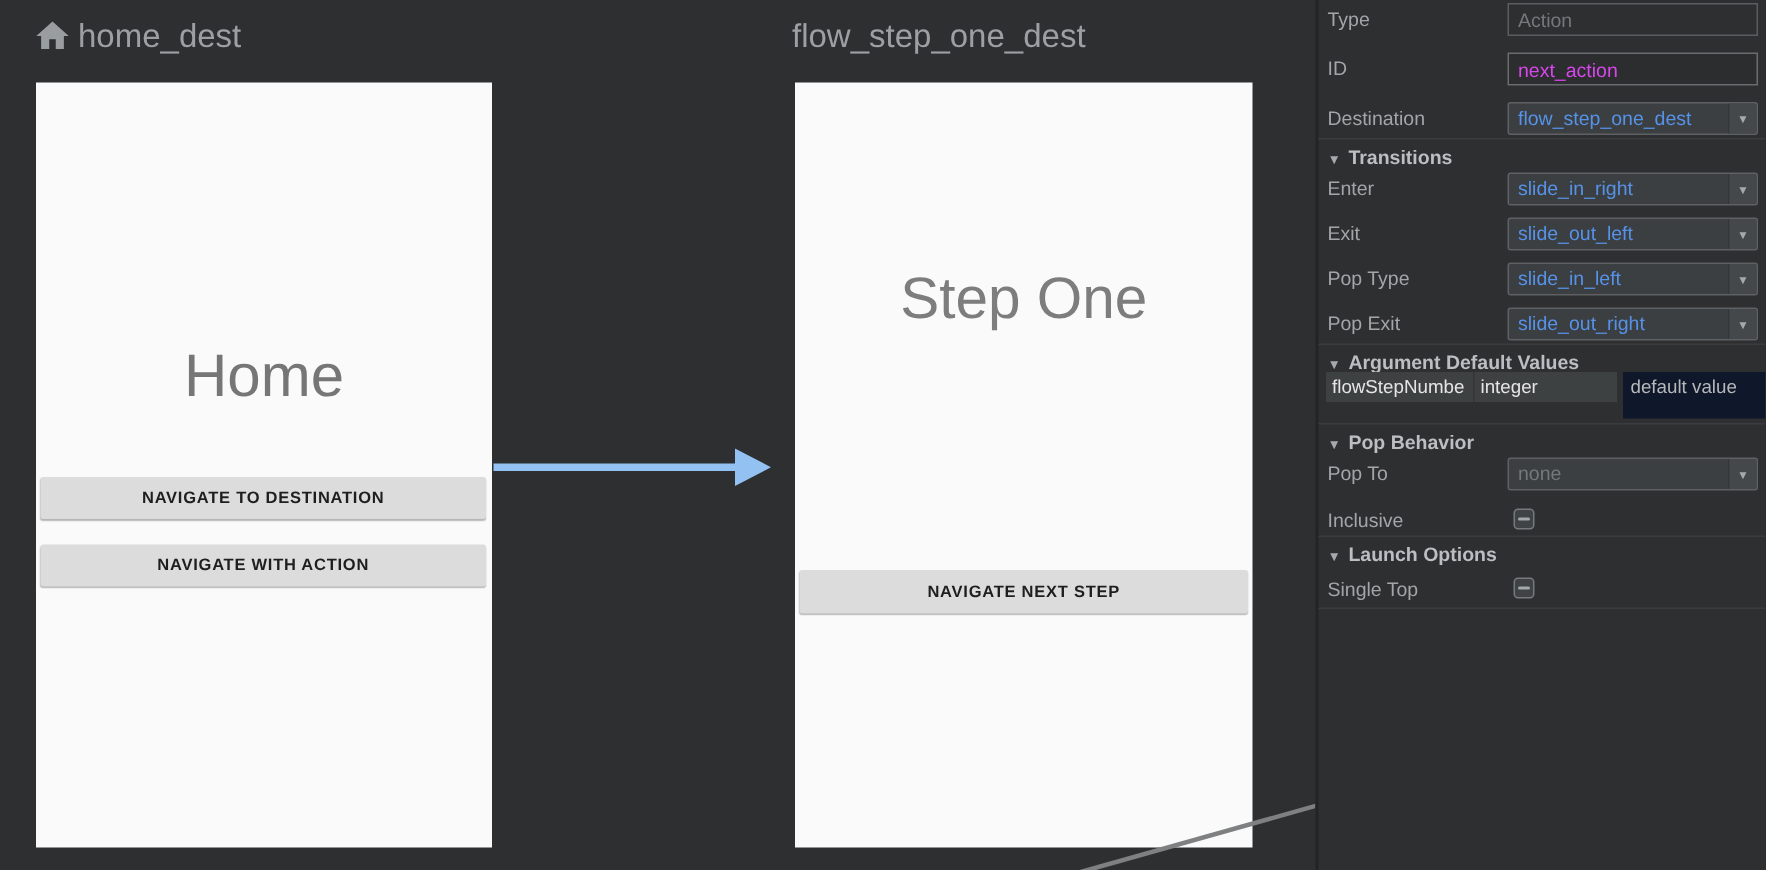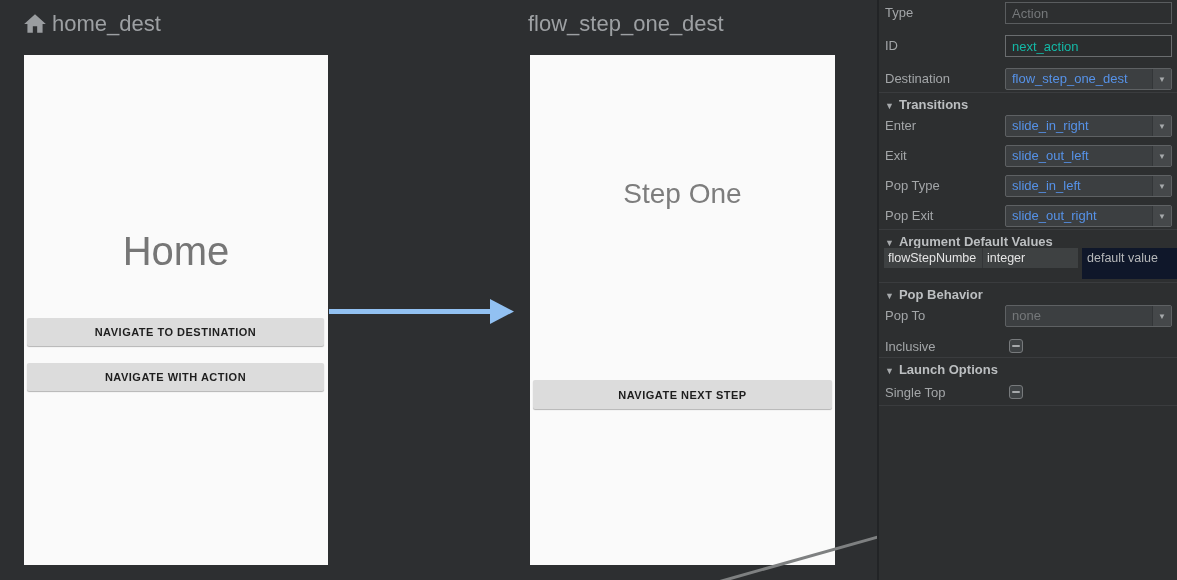--- a/index.html
+++ b/index.html
@@ -14,42 +14,42 @@
   #hdr-home { left:22px; }
   #hdr-flow { left:528px; }
   .home-glyph svg { display:block; fill:#9a9da0; }
 
   .screen { position:absolute; top:55px; background:#fafafa; }
   #screen-home { left:24px; width:304px; height:510px; }
   #screen-flow { left:530px; width:305px; height:510px; }
 
   .screen-heading { position:absolute; left:0; right:0; text-align:center; color:#767676; }
   #screen-home .screen-heading { top:174px; font-size:40px; }
-  #screen-flow .screen-heading { top:123px; font-size:28px; color:#7d7d7d; }
+  #screen-flow .screen-heading { top:123px; font-size:39px; color:#7d7d7d; }
 
   .pv-btn { position:absolute; background:#dcdcdc; border-radius:2px;
             box-shadow:0 1px 1px rgba(0,0,0,0.28);
             display:flex; align-items:center; justify-content:center;
             font-size:11px; font-weight:bold; letter-spacing:0.5px; color:#1e1e1e; }
   #screen-home .pv-btn { left:3px; right:4px; height:28px; }
   #pv-btn-dest   { top:263px; }
   #pv-btn-action { top:308px; }
   #pv-btn-next   { top:325px; left:3px; right:3px; height:29px; }
 
   #edges { position:absolute; inset:0; width:877px; height:580px; pointer-events:none; }
 
   
   #panel { position:absolute; left:877px; top:0; width:300px; height:580px;
            background:#2d2f30; border-left:2px solid #222426; font-size:13px; }
   .prow { position:absolute; left:0; right:0; height:22px; }
   .plabel { position:absolute; left:6px; top:0; line-height:22px; color:#a3a6a8; }
   .pfield { position:absolute; left:126px; width:167px; top:0; height:22px; }
 
   .text-input { width:100%; height:22px; background:#2b2d2e; border:1px solid #6a6d6f;
-                color:#14b8a6; font-size:13px; padding:0 6px;
+                color:#d946ef; font-size:13px; padding:0 6px;
                 font-family:"Liberation Sans", sans-serif; outline:none; }
   .text-input.dim { border-color:#5a5d5f; background:#2d2f30; }
   .text-input.dim::placeholder { color:#75787a; opacity:1; }
 
   .dropdown { display:flex; width:100%; height:22px; background:#3c3f41;
               border:1px solid #5e6163; border-radius:2px; cursor:default; }
   .dropdown .dd-value { flex:1; line-height:20px; padding-left:6px; color:#5692e8;
                         white-space:nowrap; overflow:hidden; }
   .dropdown .dd-value.disabled { color:#75787a; }
   .dropdown .dd-arrow { width:19px; display:flex; align-items:center; justify-content:center;

